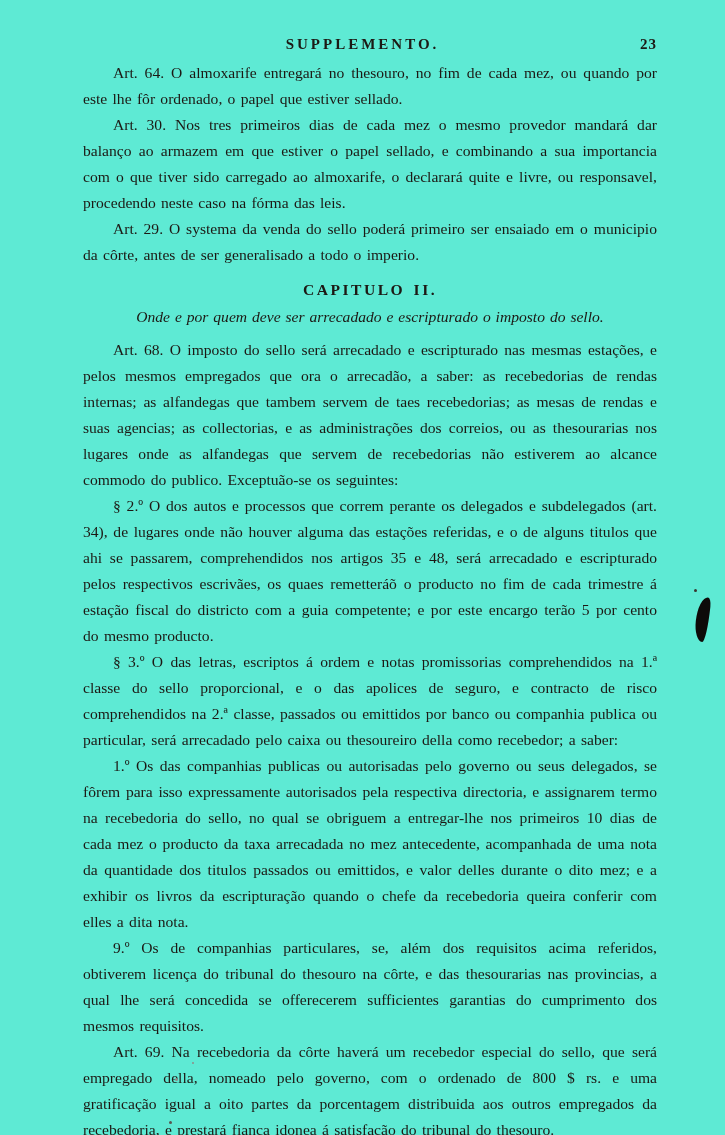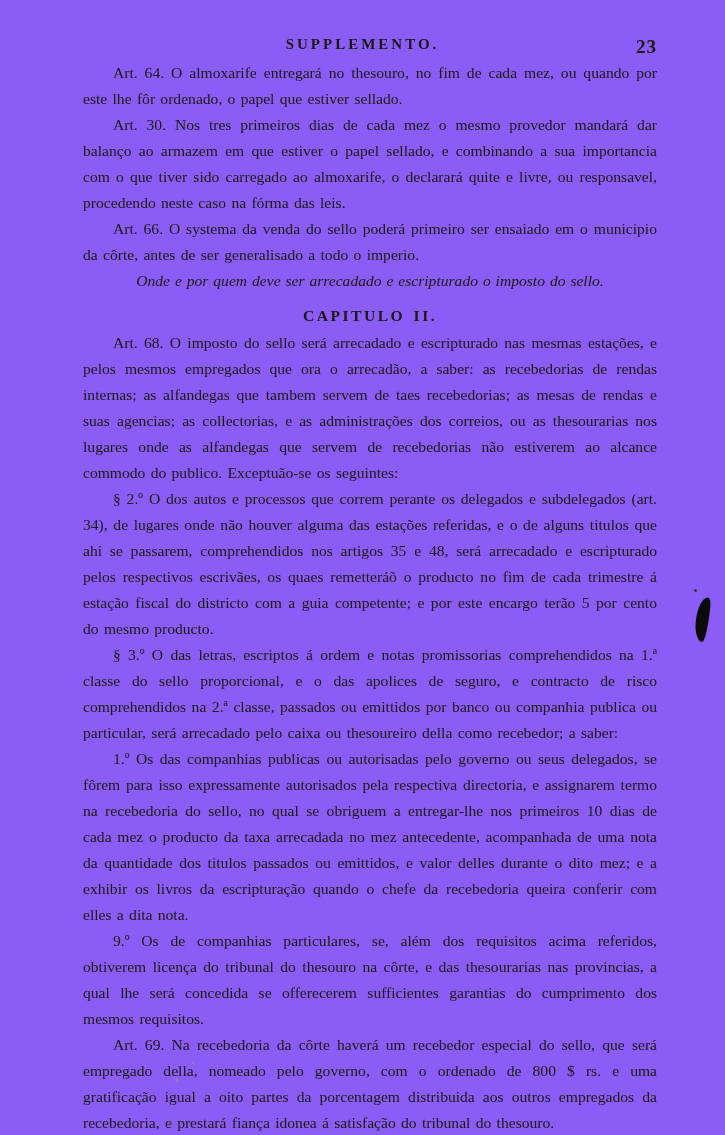--- a/index.html
+++ b/index.html
@@ -1,32 +1,32 @@
 <!DOCTYPE html>
 <html lang="pt"><head>
 <meta charset="utf-8">
 <style>
   html,body{margin:0;padding:0;background:#e8e8e6;}
   .page{
     position:relative;
     width:725px;height:1135px;
     margin:0 auto;
-    background:#8b5cf6;
+    background:#5eead4;
     color:#1c1914;
     font-family:"Liberation Serif","DejaVu Serif",serif;
     overflow:hidden;
   }
   .running-header{position:absolute;top:36px;left:0;width:100%;height:22px;}
   .running-title{
     position:absolute;left:0;right:0;text-align:center;
     font-weight:bold;font-size:15px;letter-spacing:3px;
   }
   .page-number{
     position:absolute;right:68px;top:0;
-    font-weight:bold;font-size:19px;letter-spacing:1px;
+    font-weight:bold;font-size:15px;letter-spacing:1px;
   }
   .page-body{
     position:absolute;left:83px;top:60px;width:574px;
     font-size:15.6px;line-height:26px;
     text-align:justify;
   }
   .para{margin:0;text-indent:30px;word-spacing:1.4px;}
   .para.chapter_heading{
     text-align:center;text-indent:0;font-weight:bold;
     letter-spacing:2.5px;word-spacing:2px;
@@ -52,23 +52,23 @@
 
   <div class="running-header">
     <div class="running-title">SUPPLEMENTO.</div>
     <div class="page-number">23</div>
   </div>
 
   <main class="page-body">
 
   <p class="para article">Art. 64. O almoxarife entregará no thesouro, no fim de cada mez, ou quando por este lhe fôr ordenado, o papel que estiver sellado.</p>
       <p class="para article">Art. 30. Nos tres primeiros dias de cada mez o mesmo provedor mandará dar balanço ao armazem em que estiver o papel sellado, e combinando a sua importancia com o que tiver sido carregado ao almoxarife, o declarará quite e livre, ou responsavel, procedendo neste caso na fórma das leis.</p>
-      <p class="para article">Art. 66. O systema da venda do sello poderá primeiro ser ensaiado em o municipio da côrte, antes de ser generalisado a todo o imperio.</p>
+      <p class="para article">Art. 29. O systema da venda do sello poderá primeiro ser ensaiado em o municipio da côrte, antes de ser generalisado a todo o imperio.</p>
+      <p class="para chapter_heading">CAPITULO II.</p>
       <p class="para chapter_subtitle">Onde e por quem deve ser arrecadado e escripturado o imposto do sello.</p>
-      <p class="para chapter_heading">CAPITULO II.</p>
       <p class="para article">Art. 68. O imposto do sello será arrecadado e escripturado nas mesmas estações, e pelos mesmos empregados que ora o arrecadão, a saber: as recebedorias de rendas internas; as alfandegas que tambem servem de taes recebedorias; as mesas de rendas e suas agencias; as collectorias, e as administrações dos correios, ou as thesourarias nos lugares onde as alfandegas que servem de recebedorias não estiverem ao alcance commodo do publico. Exceptuão-se os seguintes:</p>
       <p class="para section">§ 2.º O dos autos e processos que correm perante os delegados e subdelegados (art. 34), de lugares onde não houver alguma das estações referidas, e o de alguns titulos que ahi se passarem, comprehendidos nos artigos 35 e 48, será arrecadado e escripturado pelos respectivos escrivães, os quaes remetteráõ o producto no fim de cada trimestre á estação fiscal do districto com a guia competente; e por este encargo terão 5 por cento do mesmo producto.</p>
       <p class="para section">§ 3.º O das letras, escriptos á ordem e notas promissorias comprehendidos na 1.ª classe do sello proporcional, e o das apolices de seguro, e contracto de risco comprehendidos na 2.ª classe, passados ou emittidos por banco ou companhia publica ou particular, será arrecadado pelo caixa ou thesoureiro della como recebedor; a saber:</p>
       <p class="para numbered_item">1.º Os das companhias publicas ou autorisadas pelo governo ou seus delegados, se fôrem para isso expressamente autorisados pela respectiva directoria, e assignarem termo na recebedoria do sello, no qual se obriguem a entregar-lhe nos primeiros 10 dias de cada mez o producto da taxa arrecadada no mez antecedente, acompanhada de uma nota da quantidade dos titulos passados ou emittidos, e valor delles durante o dito mez; e a exhibir os livros da escripturação quando o chefe da recebedoria queira conferir com elles a dita nota.</p>
       <p class="para numbered_item">9.º Os de companhias particulares, se, além dos requisitos acima referidos, obtiverem licença do tribunal do thesouro na côrte, e das thesourarias nas provincias, a qual lhe será concedida se offerecerem sufficientes garantias do cumprimento dos mesmos requisitos.</p>
       <p class="para article">Art. 69. Na recebedoria da côrte haverá um recebedor especial do sello, que será empregado della, nomeado pelo governo, com o ordenado de 800 $ rs. e uma gratificação igual a oito partes da porcentagem distribuida aos outros empregados da recebedoria, e prestará fiança idonea á satisfação do tribunal do thesouro.</p>
     </main>
 
   <div class="ink-smudge"></div>
   <div class="ink-fleck" style="left:694px;top:589px;width:3px;height:3px;"></div>

